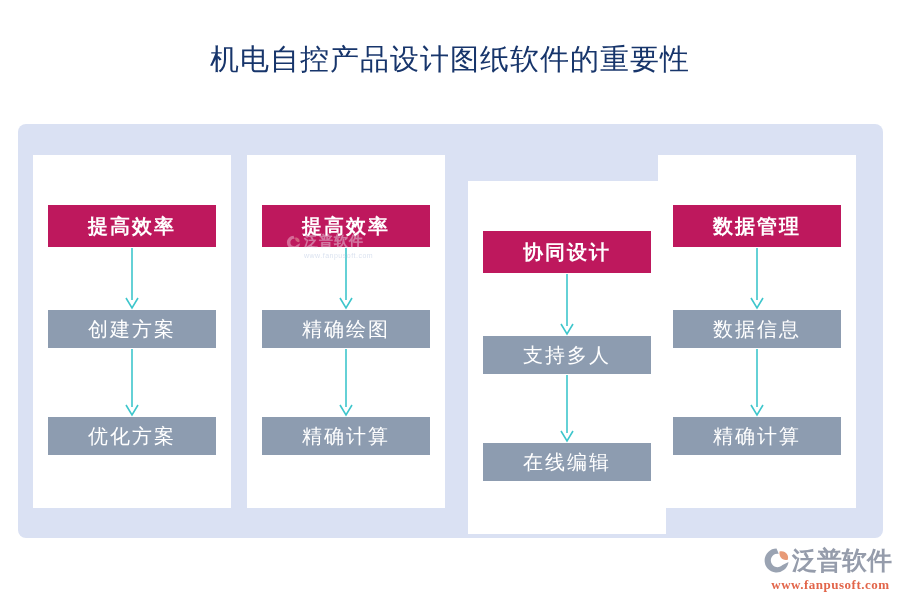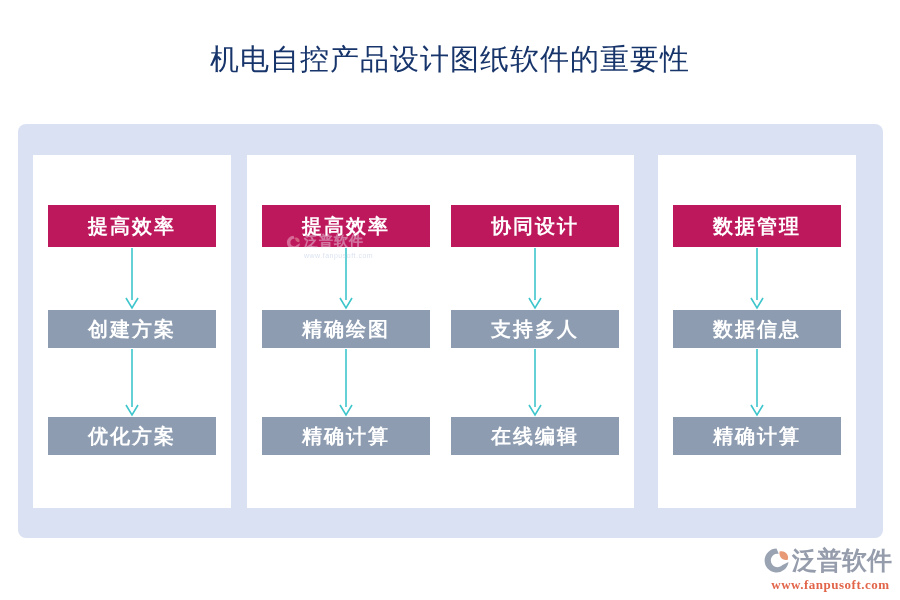--- a/index.html
+++ b/index.html
@@ -14,30 +14,30 @@
   }
   .panel {
     position:absolute; left:18px; top:124px; width:865px; height:414px;
     background:#dae1f3; border-radius:8px;
   }
   .card {
     position:absolute; top:31px; width:198px; height:353px; background:#ffffff;
   }
   .card.c0 { left:15px; }
   .card.c1 { left:229px; }
-  .card.c2 { left:418px; }
+  .card.c2 { left:450px;margin-top:26px; }
   .card.c3 { left:640px; }
   .hdr {
     position:absolute; left:15px; top:50px; width:168px; height:42px;
     background:#be185d; color:#ffffff; font-size:20px; font-weight:bold;
     letter-spacing:2px; display:flex; align-items:center; justify-content:center;
   }
   .item {
     position:absolute; left:15px; width:168px; height:38px;
-    background:#8d9cb0; color:#ffffff; font-size:20px; font-weight:bold;
+    background:#8d9cb0; color:#ffffff; font-size:20px; font-weight:normal;
     letter-spacing:2px; display:flex; align-items:center; justify-content:center;
   }
   .item.i1 { top:155px; }
   .item.i2 { top:262px; }
   .arrow { position:absolute; left:89px; display:block; }
   .arrow.a1 { top:93px; }
   .arrow.a2 { top:194px; }
   
   .watermark {
     position:absolute; left:286px; top:233px; width:110px;

